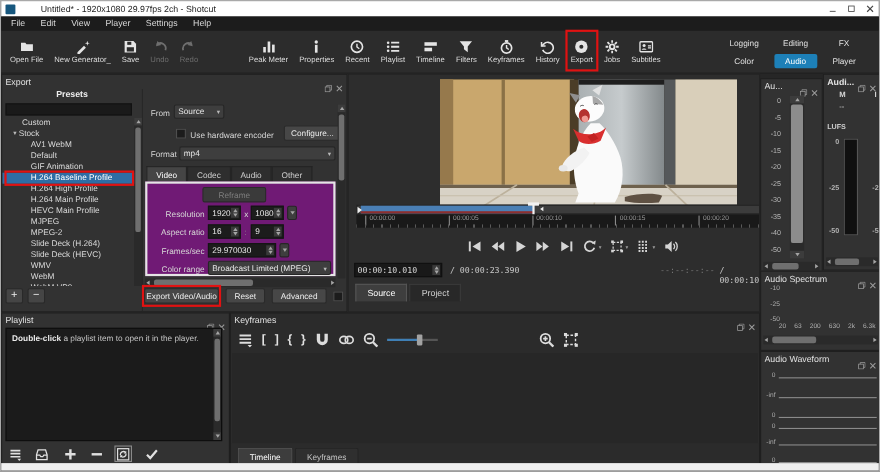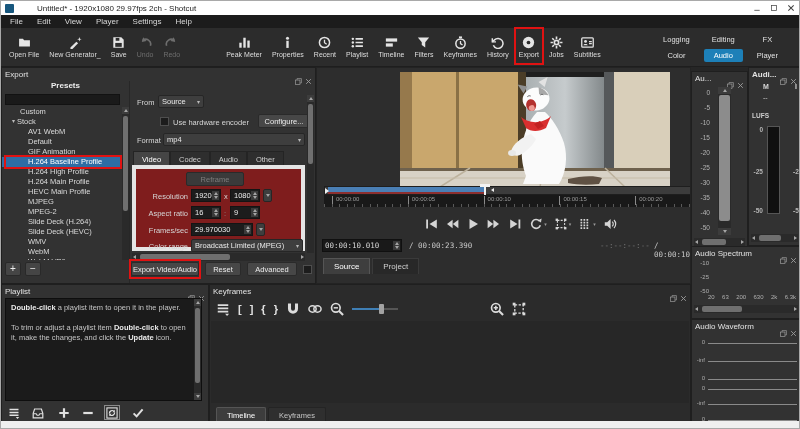--- a/index.html
+++ b/index.html
@@ -75,21 +75,21 @@
   .dd{position:absolute;height:13px;background:#3e3e3e;border:1px solid #262626;border-radius:2px;
     font-size:7.5px;color:#e8e8e8;display:flex;align-items:center;padding:0 3px;white-space:nowrap;overflow:hidden;}
   .dd::after{content:"▾";margin-left:auto;font-size:6px;color:#b8b8b8;padding-left:3px;}
   .checkbox{position:absolute;width:9px;height:9px;background:#1c1c1c;border:1px solid #4e4e4e;}
   .push-btn{position:absolute;height:14px;background:#474747;border:1px solid #2a2a2a;border-radius:2px;
     font-size:7.5px;color:#ececec;display:flex;align-items:center;justify-content:center;white-space:nowrap;padding:0 3px;}
   .push-btn.disabled{color:#7d7d7d;background:#3a3a3a;}
   .stabs{position:absolute;left:3px;top:57px;display:flex;}
   .stab{font-size:7.5px;color:#cfcfcf;padding:3px 8px;background:#2e2e2e;border:1px solid #242424;border-bottom:none;}
   .stab.active{background:#454545;color:#fff;}
-  .tab-frame{position:absolute;left:2px;top:72px;right:10px;height:98px;border:4px solid #e5e5e5;background:#7f1d1d;}
+  .tab-frame{position:absolute;left:2px;top:72px;right:10px;height:98px;border:2px solid #e5e5e5;background:#701a75;}
   .spinbox{position:absolute;height:13px;background:#1c1c1c;border:1px solid #141414;color:#ececec;
     font-size:7.5px;display:flex;align-items:center;padding:0 9px 0 3px;}
   .spin{position:absolute;right:1px;top:1px;bottom:1px;width:7px;background:#3a3a3a;
     display:flex;flex-direction:column;align-items:center;justify-content:space-between;padding:1px 0;}
   .ddbtn{position:absolute;width:9px;height:13px;background:#3e3e3e;border:1px solid #262626;border-radius:2px;
     display:flex;align-items:center;justify-content:center;}
   .export-btn-annotated::after{content:"";position:absolute;inset:-4px -3px;border:2px solid #e01212;pointer-events:none;}
 
   
   #player{left:315px;top:66px;width:375px;height:217px;background:#2d2d2d;border:1px solid #232323;}
@@ -857,21 +857,20 @@
               <path d="M3.5 3.5V1H11v7.5H8.5" fill="none" stroke="currentColor" stroke-width="1.2"></path>
             </svg></span>
           <span class="mini-btn"><svg viewBox="0 0 12 12" xmlns="http://www.w3.org/2000/svg" fill="currentColor">
               <path d="M2 2l8 8M10 2l-8 8" stroke="currentColor" stroke-width="1.6"></path>
             </svg></span>
         </span>
     </div>
     <div class="pl-box">
       <div class="pl-text">
           <div class="ppara"><b>Double-click</b><span> a playlist item to open it in the player.</span></div>
-          <div class="ppara"><span>To trim or adjust a playlist item </span><b>Double-click</b><span> to open it, make the changes, and click the </span><b>Update</b><span> icon.</span></div>
         </div>
       <div class="vscroll" style="right:0;top:0;height:101px;">
         <div class="sarrow">
             <i class="tri up"></i>
           </div>
         <div class="thumb" style="top:9px;height:75px;"></div>
         <div class="sarrow" style="position:absolute;bottom:0;left:0;right:0;">
             <i class="tri dn"></i>
           </div>
       </div>

